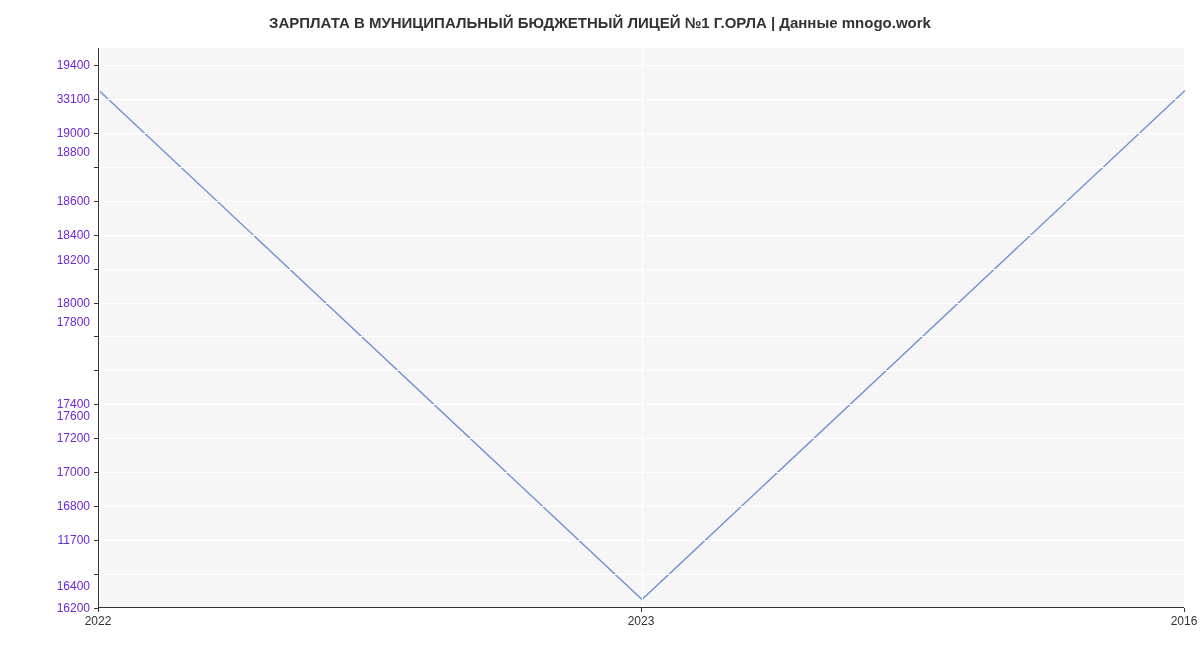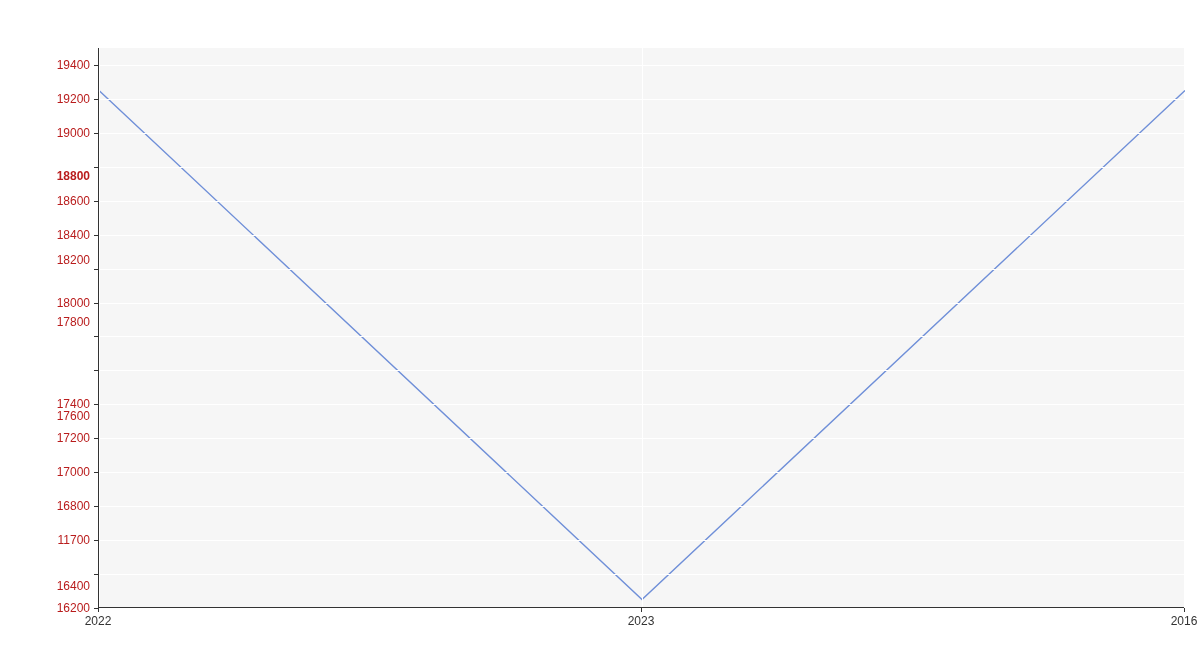--- a/index.html
+++ b/index.html
@@ -49,21 +49,21 @@
     height: 100%;
     width: 0;
     border-left: 1px solid #ffffff;
   }
   .ytick-label {
     position: absolute;
     right: 1110px;
     width: 80px;
     text-align: right;
     font-size: 12px;
-    color: #b91c1c;
+    color: #6d28d9;
     transform: translateY(-50%);
   }
   .xtick-label {
     position: absolute;
     top: 614px;
     font-size: 12px;
     color: #333333;
     transform: translateX(-50%);
   }
   .ytick-mark {
@@ -91,20 +91,21 @@
   .series-path {
     fill: none;
     stroke: #6f8fd8;
     stroke-width: 1.4;
   }
 </style>
 </head>
 <body>
 
 <div class="chart-wrap">
+  <div class="title">ЗАРПЛАТА В МУНИЦИПАЛЬНЫЙ БЮДЖЕТНЫЙ ЛИЦЕЙ №1 Г.ОРЛА | Данные mnogo.work</div>
   <div class="plot" id="plot">
     <svg class="line-layer" id="line-layer">
       <path id="series-0" class="series-path" d="M0 42.42424242424249 L543 551.5151515151515 L1086 42.42424242424249"></path>
     </svg>
   <div class="hgrid" style="top: 560px;"></div>
       <div class="hgrid" style="top: 526.061px;"></div>
       <div class="hgrid" style="top: 492.121px;"></div>
       <div class="hgrid" style="top: 458.182px;"></div>
       <div class="hgrid" style="top: 424.242px;"></div>
       <div class="hgrid" style="top: 390.303px;"></div>
@@ -142,25 +143,25 @@
     <div class="ytick-label" style="top: 322px;">17800</div>
     <div class="ytick-mark" style="top: 336.485px;"></div>
     <div class="ytick-label" style="top: 302.545px;">18000</div>
     <div class="ytick-mark" style="top: 302.545px;"></div>
     <div class="ytick-label" style="top: 260px;">18200</div>
     <div class="ytick-mark" style="top: 268.606px;"></div>
     <div class="ytick-label" style="top: 234.667px;">18400</div>
     <div class="ytick-mark" style="top: 234.667px;"></div>
     <div class="ytick-label" style="top: 200.727px;">18600</div>
     <div class="ytick-mark" style="top: 200.727px;"></div>
-    <div class="ytick-label" style="top: 176px; font-weight: bold;">18800</div>
+    <div class="ytick-label" style="top: 152px;">18800</div>
     <div class="ytick-mark" style="top: 166.788px;"></div>
     <div class="ytick-label" style="top: 132.848px;">19000</div>
     <div class="ytick-mark" style="top: 132.848px;"></div>
-    <div class="ytick-label" style="top: 98.9091px;">19200</div>
+    <div class="ytick-label" style="top: 98.9091px;">33100</div>
     <div class="ytick-mark" style="top: 98.9091px;"></div>
     <div class="ytick-label" style="top: 64.9697px;">19400</div>
     <div class="ytick-mark" style="top: 64.9697px;"></div>
     <div class="xtick-label" style="left: 98px;">2022</div>
     <div class="xtick-mark" style="left: 98px;"></div>
     <div class="xtick-label" style="left: 641px;">2023</div>
     <div class="xtick-mark" style="left: 641px;"></div>
     <div class="xtick-label" style="left: 1184px;">2016</div>
     <div class="xtick-mark" style="left: 1184px;"></div>
   </div>

